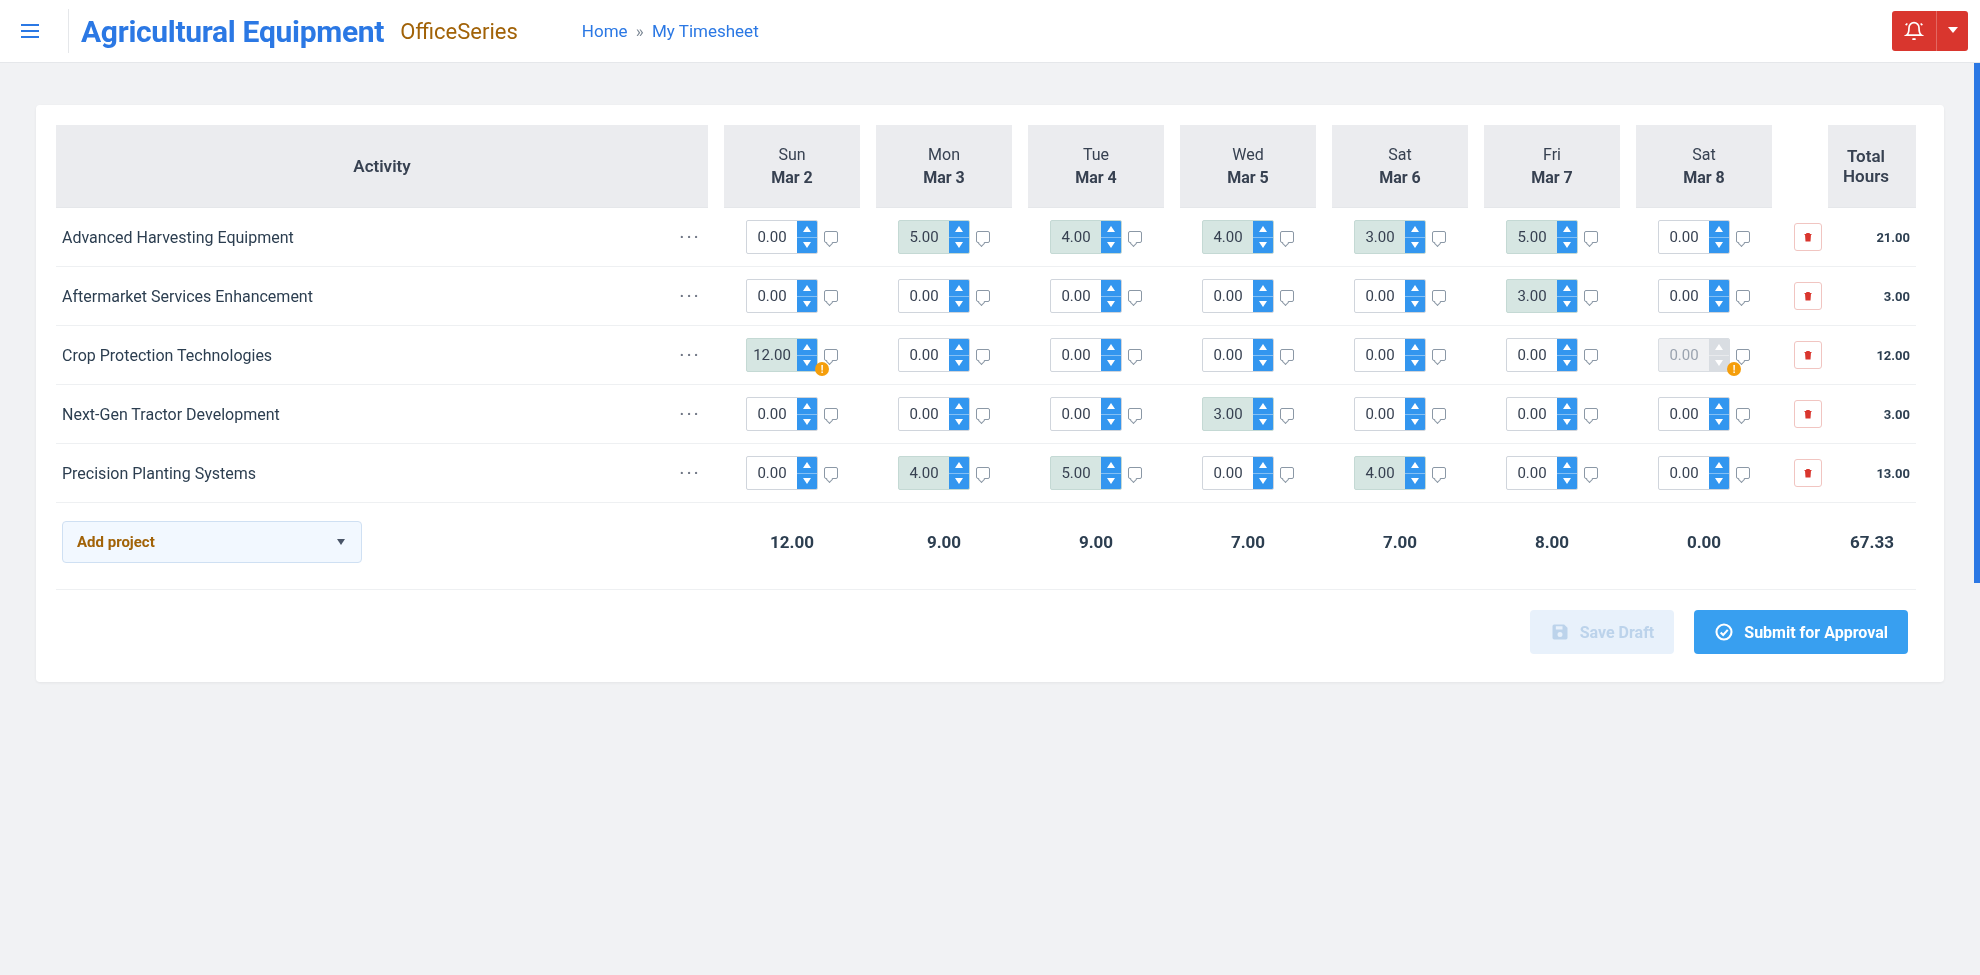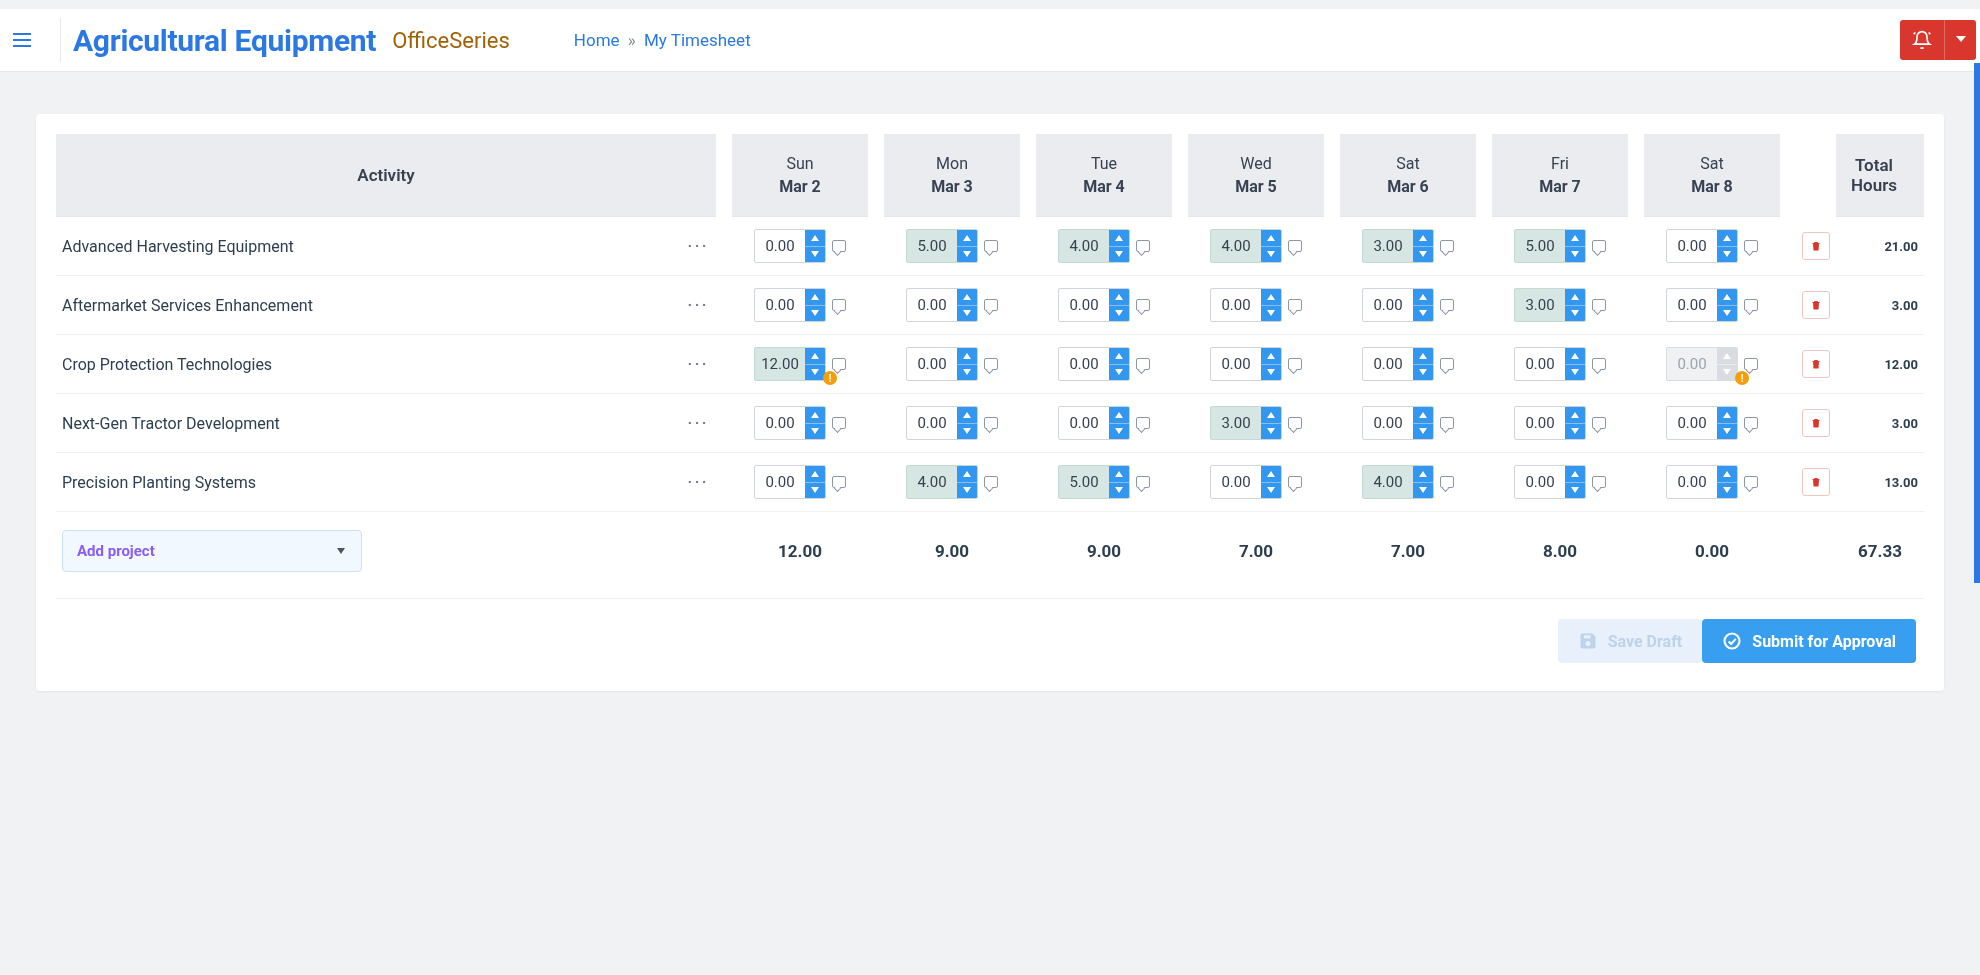--- a/index.html
+++ b/index.html
@@ -1,35 +1,35 @@
 <!DOCTYPE html>
 <html><head>
 <meta charset="utf-8">
 <style>
 * { box-sizing: border-box; margin: 0; padding: 0; }
 body { font-family: -apple-system, BlinkMacSystemFont, "Segoe UI", Roboto, sans-serif; background: #f1f2f4; color: #2c3e50; }
 
 
-.header { background: #fff; border-bottom: 1px solid #e5e7ea; display: flex; align-items: center; height: 63px; padding: 0 4px; margin-top: 9px; }
+.header { background: #fff; border-bottom: 1px solid #e5e7ea; display: flex; align-items: center; height: 63px; padding: 0 12px; }
 .menu-toggle { width: 36px; height: 36px; display: flex; align-items: center; justify-content: center; cursor: pointer; margin-right: 8px; }
 .menu-toggle svg { width: 24px; height: 24px; stroke: #2b78e4; }
 .brand-divider { width: 1px; height: 44px; background: #e5e7ea; margin: 0 12px; }
 .brand-title { font-size: 30px; font-weight: 700; color: #2b78e4; letter-spacing: -0.3px; }
 .brand-sub { font-size: 22px; color: #a16207; margin-left: 16px; }
 .breadcrumbs { margin-left: 64px; font-size: 17px; }
 .breadcrumbs a { color: #2b78e4; text-decoration: none; }
 .breadcrumbs .sep { color: #7b8794; margin: 0 4px; }
 .header-spacer { flex: 1; }
 .notif-group { display: flex; height: 40px; }
 .notif-btn { background: #d9362e; color: #fff; width: 44px; display: flex; align-items: center; justify-content: center; cursor: pointer; border-radius: 3px 0 0 3px; }
 .notif-dd { background: #d9362e; color: #fff; width: 32px; display: flex; align-items: center; justify-content: center; cursor: pointer; border-left: 1px solid rgba(255,255,255,0.25); border-radius: 0 3px 3px 0; }
 
 
 .panel-wrap { padding: 42px 36px; position: relative; }
-.panel { background: #fff; border-radius: 4px; box-shadow: 0 1px 3px rgba(0,0,0,0.06); padding: 20px 20px 28px 20px; }
+.panel { background: #fff; border-radius: 4px; box-shadow: 0 1px 3px rgba(0,0,0,0.06); padding: 20px 28px 28px 20px; }
 
 
 .ts-table { width: 100%; border-collapse: separate; border-spacing: 0; }
 .ts-head th { background: #ebecef; font-weight: 600; color: #374151; padding: 20px 8px; text-align: center; border-bottom: 1px solid #e5e7ea; }
 .ts-head th.activity { text-align: center; width: 390px; font-size: 17px; }
 .ts-head th.day { width: 136px; font-size: 16px; }
 .ts-head th.day .dow { font-weight: 400; display: block; }
 .ts-head th.day .date { font-weight: 700; display: block; margin-top: 4px; }
 .ts-head th.total { width: 88px; font-size: 17px; padding-right: 20px; }
 .ts-head th.spacer { background: #fff; width: 10px; border-bottom: none; }
@@ -55,26 +55,26 @@
 .warn-icon { width: 14px; height: 14px; border-radius: 50%; background: #f59e0b; color: #fff; font-size: 10px; font-weight: 700; display: flex; align-items: center; justify-content: center; position: absolute; margin-left: 60px; margin-top: 28px; }
 
 .del-btn { width: 28px; height: 28px; display: flex; align-items: center; justify-content: center; border: 1px solid #f1c5c1; border-radius: 3px; cursor: pointer; }
 .del-btn svg { fill: #d9362e; width: 12px; height: 14px; }
 
 .row-total { font-weight: 700; font-size: 13px; text-align: right; padding-right: 20px; }
 
 
 .ts-foot td { padding: 18px 6px 22px 6px; font-weight: 700; font-size: 17px; text-align: center; color: #2c3e50; }
 .add-proj-cell { text-align:left; }
-.add-proj { display: flex; align-items: center; justify-content: space-between; width: 300px; height: 42px; border: 1px solid #cfe0f3; background: #f2f8ff; color: #8b5cf6; font-weight: 700; font-size: 15px; padding: 0 14px; border-radius: 4px; cursor: pointer; }
+.add-proj { display: flex; align-items: center; justify-content: space-between; width: 300px; height: 42px; border: 1px solid #cfe0f3; background: #f2f8ff; color: #a16207; font-weight: 700; font-size: 15px; padding: 0 14px; border-radius: 4px; cursor: pointer; }
 .add-proj svg { width: 12px; height: 8px; fill: #4a5568; }
 .foot-total { text-align: right; font-size: 19px; padding-right: 20px; }
 
 
-.actions { display: flex; justify-content: flex-end; padding: 20px 8px 0 8px; border-top: 1px solid #eef0f2; margin-top: 4px; }
+.actions { display: flex; justify-content: flex-end; gap: 20px; padding: 20px 8px 0 8px; border-top: 1px solid #eef0f2; margin-top: 4px; }
 .btn { display: inline-flex; align-items: center; gap: 10px; height: 44px; padding: 0 20px; border-radius: 4px; font-weight: 700; font-size: 16px; cursor: pointer; }
 .btn-draft { background: #e8f1fb; color: #bcd3eb; cursor: not-allowed; }
 .btn-submit { background: #389ff0; color: #fff; align-items: center; }
 .btn svg { width: 20px; height: 20px; }
 
 .side-stripe { position: fixed; right: 0; top: 63px; width: 6px; height: 520px; background: #2b78e4; }
 </style>
 </head>
 <body>
 

